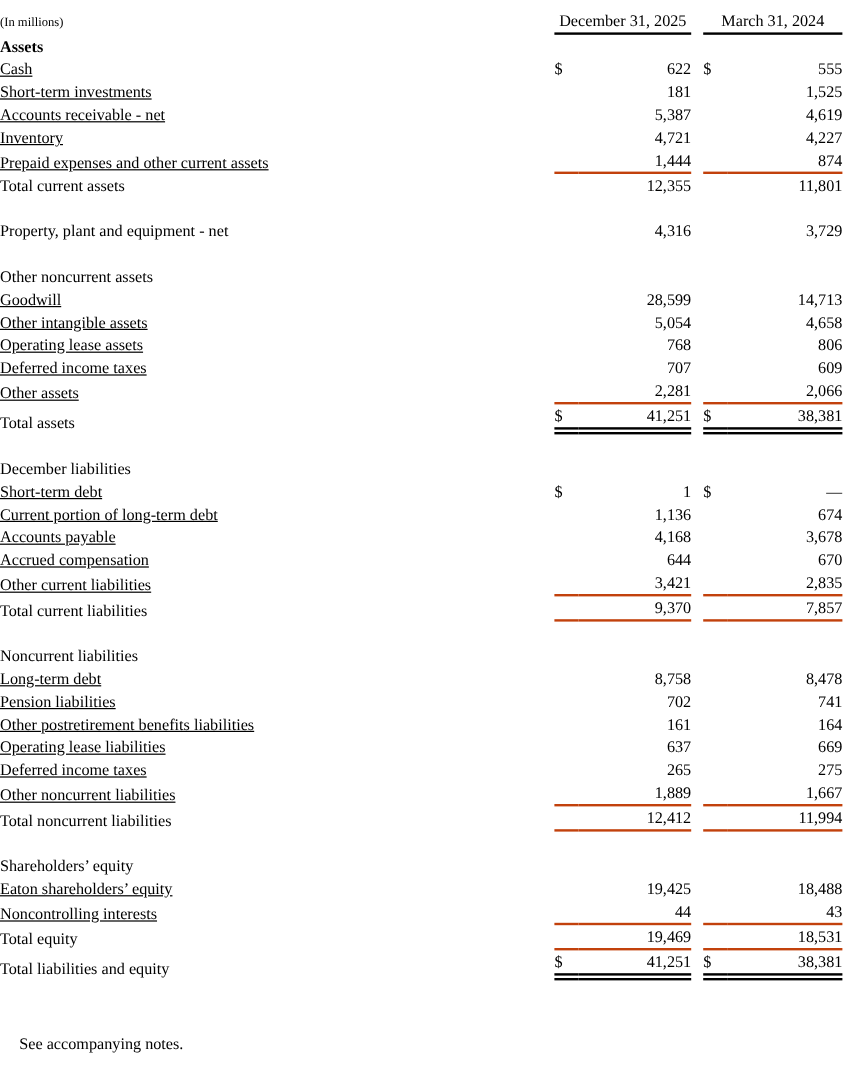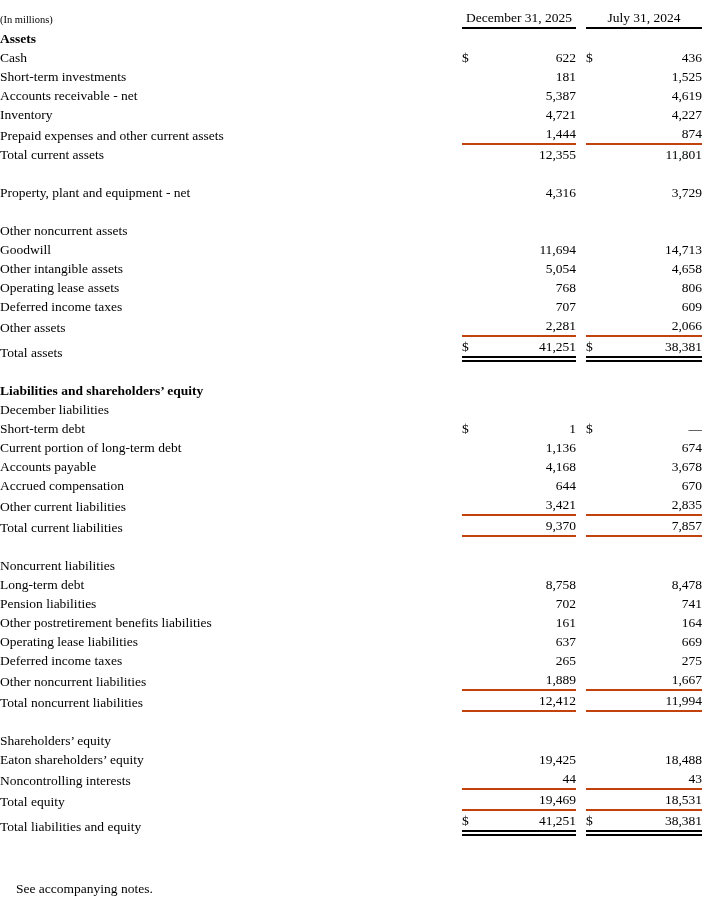--- a/index.html
+++ b/index.html
@@ -25,21 +25,21 @@
   table.bs td {
     box-sizing: border-box;
     height: 19px;
     line-height: 19px;
     vertical-align: bottom;
     white-space: nowrap;
     overflow: hidden;
     padding: 0;
   }
   td.lbl  { padding-left: 16px; }
-  td.ind1 { padding-left: 26px; }
+  td.ind1 { padding-left: 26px; text-decoration: underline; }
   td.ind2 { padding-left: 32px; }
   td.ind3 { padding-left: 41px; }
   td.bold { font-weight: bold; }
   td.units { font-size: 10.5px; vertical-align: bottom; margin-left: 31px; }
   td.dol { text-align: left;  padding-left: 4px; }
   td.num { text-align: right; padding-right: 4px; }
   td.hd  { text-align: center; border-bottom: 2px solid #000; }
   td.u1  { border-bottom: 2px solid #c2410c; }
   td.u2  { border-bottom: 6px double #000; }
   tr.spacer td { height: 19px; }
@@ -60,39 +60,39 @@
       <col style="width:94px">
       <col style="width:10px">
       <col style="width:20px">
       <col style="width:96px">
     </colgroup>
     <thead>
       <tr>
         <td class="lbl units">(In millions)</td>
         <td class="hd" colspan="2">December 31, 2025</td>
         <td></td>
-        <td class="hd" colspan="2">July 31, 2024</td>
+        <td class="hd" colspan="2">March 31, 2024</td>
       </tr>
     </thead>
     <tbody id="rows-body">
         <tr>
           <td class="lbl ind0 bold">Assets</td>
           <td class="dol"></td>
           <td class="num"></td>
           <td></td>
           <td class="dol"></td>
           <td class="num"></td>
         </tr>
         <tr>
           <td class="lbl ind1">Cash</td>
           <td class="dol">$</td>
           <td class="num">622</td>
           <td></td>
           <td class="dol">$</td>
-          <td class="num">436</td>
+          <td class="num">555</td>
         </tr>
         <tr>
           <td class="lbl ind1">Short-term investments</td>
           <td class="dol"></td>
           <td class="num">181</td>
           <td></td>
           <td class="dol"></td>
           <td class="num">1,525</td>
         </tr>
         <tr>
@@ -145,21 +145,21 @@
           <td class="lbl ind0">Other noncurrent assets</td>
           <td class="dol"></td>
           <td class="num"></td>
           <td></td>
           <td class="dol"></td>
           <td class="num"></td>
         </tr>
         <tr>
           <td class="lbl ind1">Goodwill</td>
           <td class="dol"></td>
-          <td class="num">11,694</td>
+          <td class="num">28,599</td>
           <td></td>
           <td class="dol"></td>
           <td class="num">14,713</td>
         </tr>
         <tr>
           <td class="lbl ind1">Other intangible assets</td>
           <td class="dol"></td>
           <td class="num">5,054</td>
           <td></td>
           <td class="dol"></td>
@@ -192,28 +192,20 @@
         <tr>
           <td class="lbl ind2">Total assets</td>
           <td class="dol u2">$</td>
           <td class="num u2">41,251</td>
           <td></td>
           <td class="dol u2">$</td>
           <td class="num u2">38,381</td>
         </tr>
         <tr class="spacer">
           <td colspan="6"></td>
-        </tr>
-        <tr>
-          <td class="lbl ind0 bold">Liabilities and shareholders’ equity</td>
-          <td class="dol"></td>
-          <td class="num"></td>
-          <td></td>
-          <td class="dol"></td>
-          <td class="num"></td>
         </tr>
         <tr>
           <td class="lbl ind0">December liabilities</td>
           <td class="dol"></td>
           <td class="num"></td>
           <td></td>
           <td class="dol"></td>
           <td class="num"></td>
         </tr>
         <tr>

